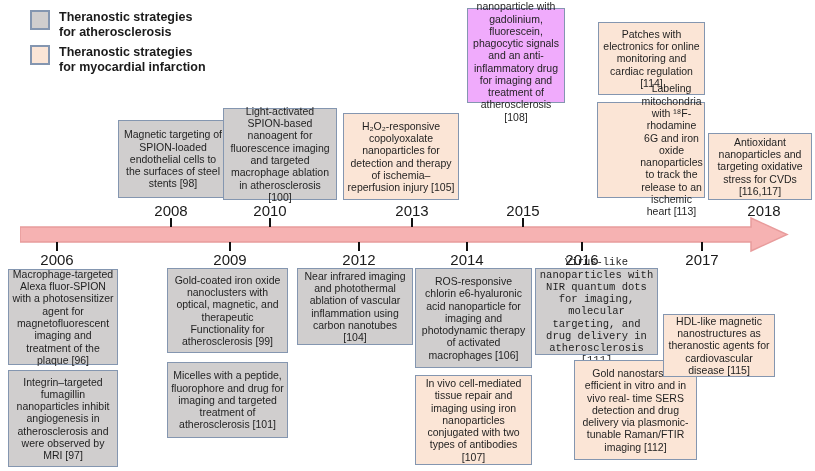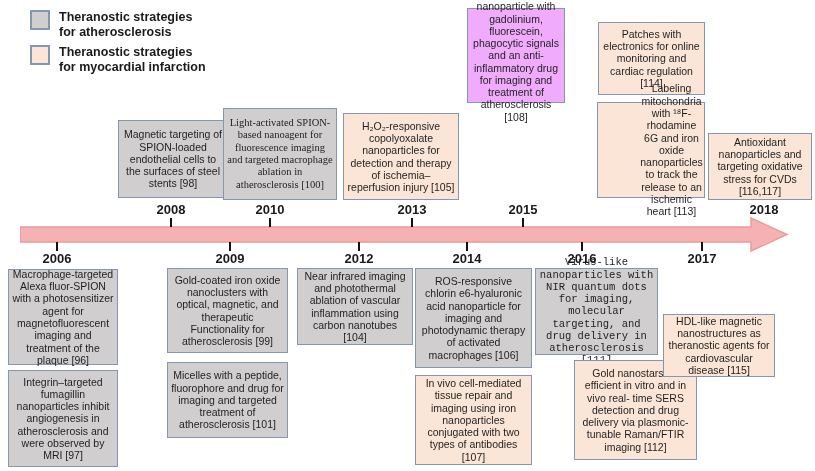--- a/index.html
+++ b/index.html
@@ -11,21 +11,21 @@
   .legend-item{position:absolute;display:flex;align-items:flex-start;margin-left:20px;}
   .swatch{width:20px;height:20px;border:2px solid #8496b0;box-sizing:border-box;flex:0 0 auto;}
   .legend-text{margin-left:9px;font-weight:bold;font-size:12.5px;line-height:15px;white-space:nowrap;}
   
   .box{
     position:absolute;border:1.5px solid #8496b0;box-sizing:border-box;
     display:flex;align-items:center;justify-content:center;text-align:center;
     font-size:10.5px;line-height:1.17;padding:2px 3px;color:#1f1f1f;
   }
   
-  .year{position:absolute;font-weight:bold;font-size:13px;transform:translateX(-50%);white-space:nowrap;}
+  .year{position:absolute;font-weight:normal;font-size:15px;transform:translateX(-50%);white-space:nowrap;}
   .tick{position:absolute;width:2px;background:#111;transform:translateX(-50%);}
   .tick-above{top:218px;height:9px;}
   .tick-below{top:242px;height:9px;}
   .year-above{top:202px;}
   .year-below{top:251px;}
   .arrow-svg{position:absolute;left:20px;top:216px;}
 </style>
 </head>
 <body>
 
@@ -69,21 +69,21 @@
   <div class="tick tick-below" style="left:702px;"></div>
 
   <div class="year year-below" style="left:57px;">2006</div>
   <div class="year year-below" style="left:230px;">2009</div>
   <div class="year year-below" style="left:359px;">2012</div>
   <div class="year year-below" style="left:467px;">2014</div>
   <div class="year year-below" style="left:582px;">2016</div>
   <div class="year year-below" style="left:702px;">2017</div>
 
   <div class="box" style="left: 118px; top: 120px; width: 110px; height: 78px; background: rgb(208, 206, 206); border-color: rgb(132, 150, 176);">Magnetic targeting of SPION-loaded endothelial cells to the surfaces of steel stents [98]</div>
-  <div class="box" style="left: 223px; top: 108px; width: 114px; height: 92px; background: rgb(208, 206, 206); border-color: rgb(132, 150, 176); font-family: Liberation Serif, serif;">Light-activated SPION-based nanoagent  for fluorescence imaging and targeted macrophage ablation in atherosclerosis [100]</div>
+  <div class="box" style="left: 223px; top: 108px; width: 114px; height: 92px; background: rgb(208, 206, 206); border-color: rgb(132, 150, 176);">Light-activated SPION-based nanoagent  for fluorescence imaging and targeted macrophage ablation in atherosclerosis [100]</div>
   <div class="box" style="left: 343px; top: 113px; width: 116px; height: 87px; background: rgb(251, 229, 214); border-color: rgb(132, 150, 176);">H₂O₂-responsive copolyoxalate nanoparticles for detection and therapy of ischemia–reperfusion injury [105]</div>
   <div class="box" style="left: 467px; top: 8px; width: 98px; height: 95px; background: #f0abfc; border-color: rgb(132, 150, 176);">Lipid-latex nanoparticle with gadolinium, fluorescein, phagocytic signals and an anti-inflammatory drug for imaging and treatment of atherosclerosis [108]</div>
   <div class="box" style="left: 598px; top: 22px; width: 107px; height: 73px; background: rgb(251, 229, 214); border-color: rgb(132, 150, 176);">Patches with electronics for online monitoring and cardiac regulation [114]</div>
   <div class="box" style="left: 597px; top: 102px; width: 108px; height: 96px; background: rgb(251, 229, 214); border-color: rgb(132, 150, 176); padding-left: 44px;">Labeling mitochondria with ¹⁸F-rhodamine 6G and iron oxide nanoparticles to track the release to an ischemic heart [113]</div>
   <div class="box" style="left: 708px; top: 133px; width: 104px; height: 67px; background: rgb(251, 229, 214); border-color: rgb(132, 150, 176);">Antioxidant nanoparticles and targeting oxidative stress for CVDs [116,117]</div>
 
   <div class="box" style="left: 8px; top: 269px; width: 110px; height: 96px; background: rgb(208, 206, 206); border-color: rgb(132, 150, 176);">Macrophage-targeted Alexa fluor-SPION with a photosensitizer agent for magnetofluorescent imaging and treatment of the plaque [96]</div>
   <div class="box" style="left: 8px; top: 370px; width: 110px; height: 97px; background: rgb(208, 206, 206); border-color: rgb(132, 150, 176);">Integrin–targeted fumagillin nanoparticles inhibit angiogenesis in atherosclerosis and were observed by MRI [97]</div>
   <div class="box" style="left: 167px; top: 268px; width: 121px; height: 85px; background: rgb(208, 206, 206); border-color: rgb(132, 150, 176);">Gold-coated iron oxide nanoclusters with optical, magnetic, and therapeutic Functionality for atherosclerosis  [99]</div>
   <div class="box" style="left: 167px; top: 362px; width: 121px; height: 76px; background: rgb(208, 206, 206); border-color: rgb(132, 150, 176);">Micelles with a peptide, fluorophore and drug for imaging and targeted treatment of atherosclerosis [101]</div>

